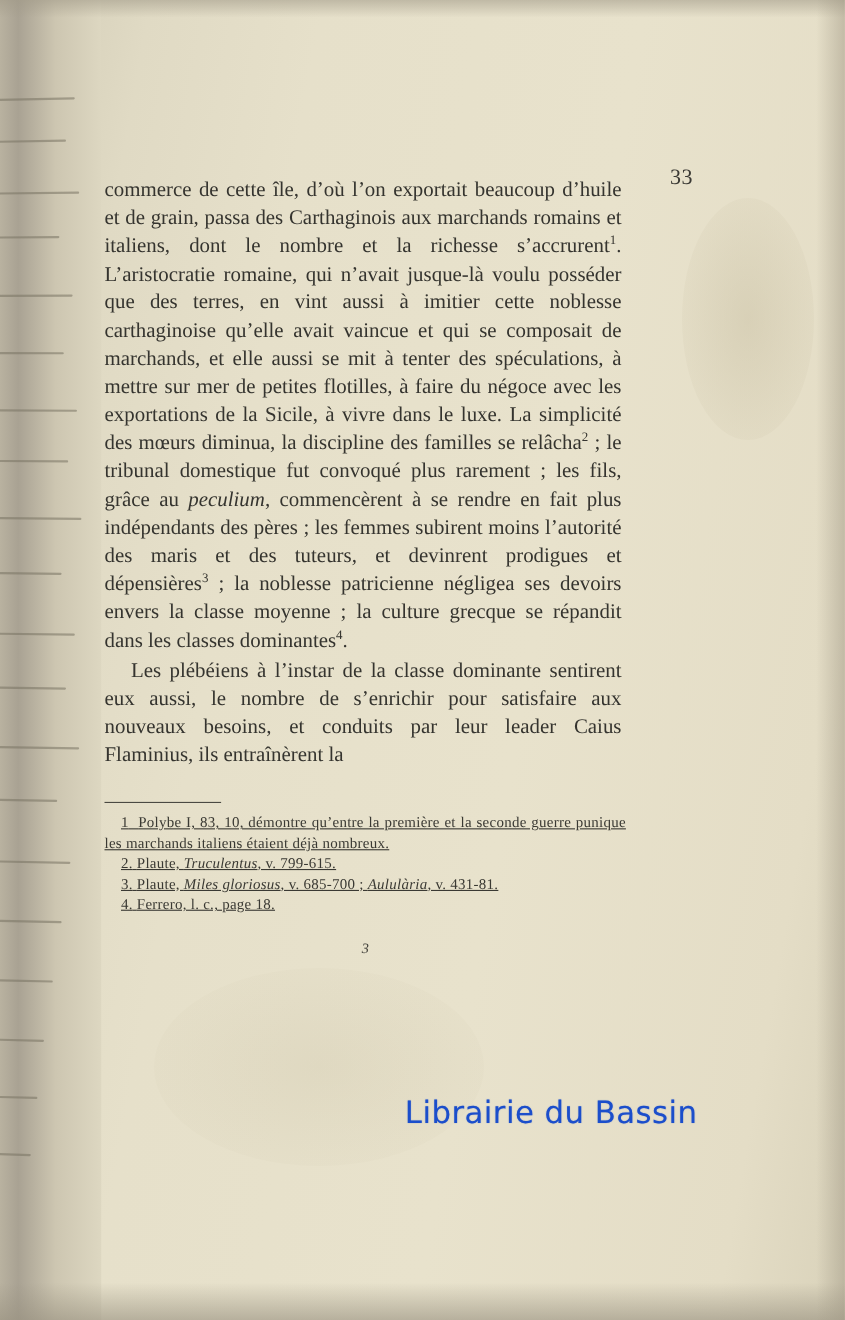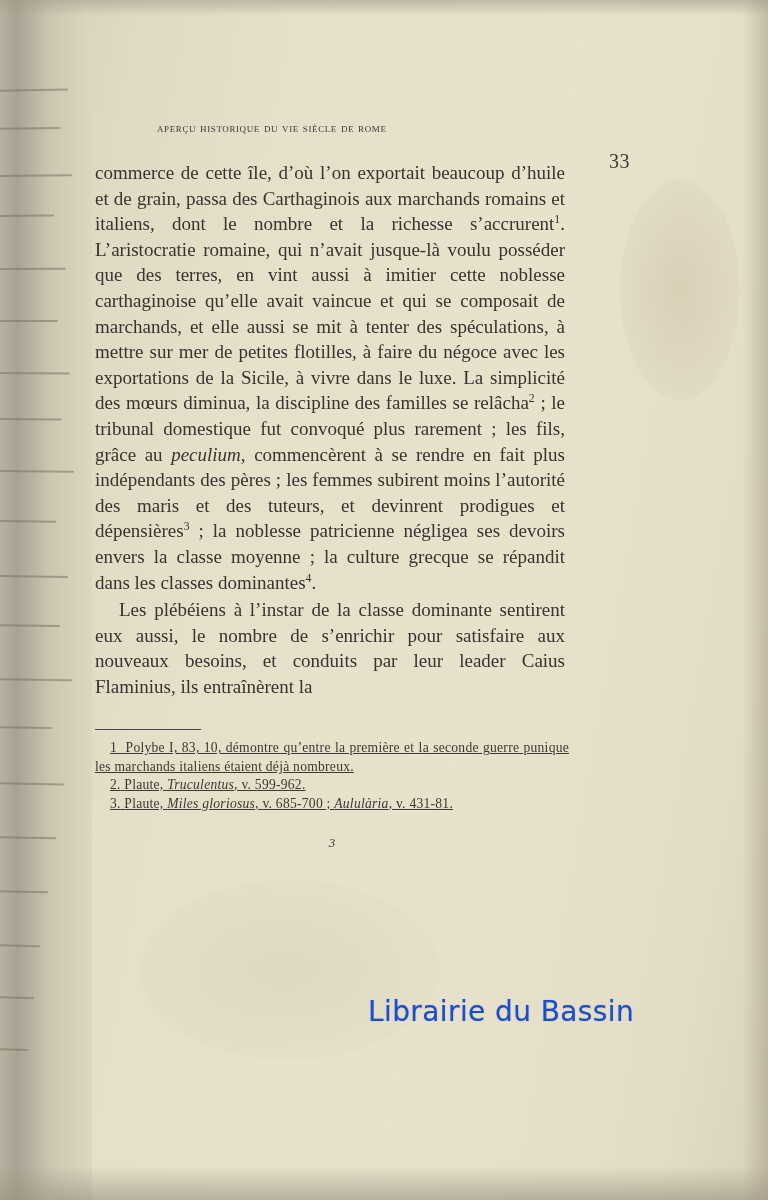--- a/index.html
+++ b/index.html
@@ -188,35 +188,35 @@
   <div class="edge-top"></div>
   <div class="edge-bottom"></div>
   <div class="edge-right"></div>
 
   <div class="spot" style="left:620px; top:180px; width:120px; height:220px; background: radial-gradient(ellipse at center, rgba(190,180,150,0.35), rgba(190,180,150,0));"></div>
   <div class="spot" style="left:140px; top:880px; width:300px; height:180px; background: radial-gradient(ellipse at center, rgba(205,197,170,0.3), rgba(205,197,170,0));"></div>
 
   <div class="content">
 
     <div class="runhead">
-      <div class="runhead-title">aperçu historique du vie siècle de rome</div>
       <div class="folio">33</div>
     </div>
 
     <div class="body">
       <p><span>commerce de cette île, d’où l’on exportait beaucoup d’huile et de grain, passa des Carthaginois aux marchands romains et italiens, dont le nombre et la richesse s’accrurent</span><sup>1</sup><span>. L’aristocratie romaine, qui n’avait jusque-là voulu posséder que des terres, en vint aussi à imitier cette noblesse carthaginoise qu’elle avait vaincue et qui se composait de marchands, et elle aussi se mit à tenter des spéculations, à mettre sur mer de petites flotilles, à faire du négoce avec les exportations de la Sicile, à vivre dans le luxe. La simplicité des mœurs diminua, la discipline des familles se relâcha</span><sup>2</sup><span> ; le tribunal domestique fut convoqué plus rarement ; les fils, grâce au </span><em>peculium</em><span>, commencèrent à se rendre en fait plus indépendants des pères ; les femmes subirent moins l’autorité des maris et des tuteurs, et devinrent prodigues et dépensières</span><sup>3</sup><span> ; la noblesse patricienne négligea ses devoirs envers la classe moyenne ; la culture grecque se répandit dans les classes dominantes</span><sup>4</sup><span>.</span></p>
       <p class="indent">Les plébéiens à l’instar de la classe dominante sentirent eux aussi, le nombre de s’enrichir pour satisfaire aux nouveaux besoins, et conduits par leur leader Caius Flaminius, ils entraînèrent la</p>
     </div>
 
     <div class="rule"></div>
 
     <div class="notes">
       <p class="note-ind"><span>1</span>&nbsp;&nbsp;<span>Polybe I, 83, 10, démontre qu’entre la première et la seconde guerre punique les marchands italiens étaient déjà nombreux.</span></p>
-      <p class="note-ind"><span>2.</span>&nbsp;<span>Plaute, </span><em>Truculentus</em><span>, v. 599-962.</span></p>
+      <p class="note-ind"><span>2.</span>&nbsp;<span>Plaute, </span><em>Truculentus</em><span>, v. 799-615.</span></p>
       <p class="note-ind"><span>3.</span>&nbsp;<span>Plaute, </span><em>Miles gloriosus</em><span>, v. 685-700 ; </span><em>Aululària</em><span>, v. 431-81.</span></p>
+      <p class="note-ind"><span>4.</span>&nbsp;<span>Ferrero, l. c., page 18.</span></p>
     </div>
 
     <div class="sig">3</div>
   </div>
 
   <div class="stamp">Librairie du Bassin</div>
 
 </div>
 
 </body></html>

